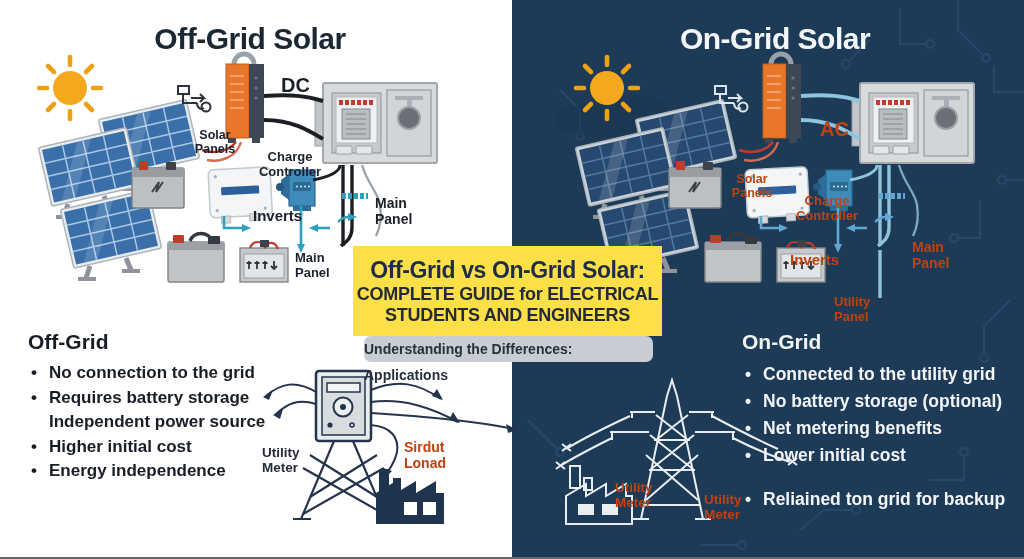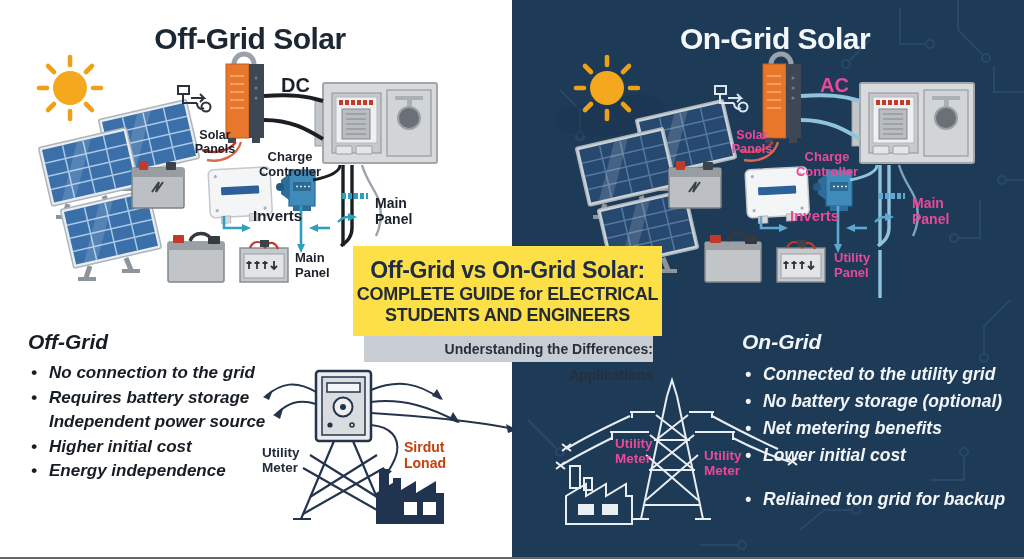--- a/index.html
+++ b/index.html
@@ -4,42 +4,42 @@
 <style>
   html,body { margin:0; padding:0; background:#666; }
   #stage {
     position:relative; width:1024px; height:557px; overflow:hidden;
     font-family:"Liberation Sans", sans-serif; background:#ffffff;
   }
   #right-bg { position:absolute; left:512px; top:0; width:512px; height:559px; background:#1d3a57; }
   svg.layer { position:absolute; left:0; top:0; }
   .lbl { position:absolute; font-weight:700; color:#1a212b; line-height:1.12; z-index:5; }
   .lbl.center { text-align:center; }
-  .lbl.white { color:#ec4899; }
+  .lbl.white { color:#c2410c;margin-top:44px; }
   .half-title { position:absolute; width:300px; text-align:center; font-size:30px; font-weight:800;
     letter-spacing:-0.5px; z-index:5; }
   .dark-title { color:#1c2734; }
   .light-title { color:#f4f7fa; }
-  .list { position:absolute; z-index:5;font-style:italic; }
+  .list { position:absolute; z-index:5; }
   .list-heading { font-size:21px; font-weight:800; margin-bottom:7px; }
   .list-item { position:relative; padding-left:21px; font-weight:700; }
   .list-item::before { content:"\2022"; position:absolute; left:3px; }
   .list-item.no-bullet::before { content:""; }
   #left-list { left:28px; top:330px; width:242px; color:#171d25; }
   #left-list .list-item { font-size:17px; line-height:24.5px; }
   #right-list { left:742px; top:330px; width:280px; color:#f2f5f8; }
   #right-list .list-item { font-size:17.5px; line-height:27px; }
   #right-list .gap { margin-top:17px; }
   #banner { position:absolute; left:353px; top:246px; width:309px; height:90px; background:#fde047;
     z-index:6; display:flex; flex-direction:column; justify-content:center; text-align:center;
     box-sizing:border-box; padding:4px 2px; }
   .banner-l1 { font-size:23px; font-weight:800; color:#1e2c47; letter-spacing:-0.4px; }
   .banner-l2 { font-size:18px; font-weight:800; color:#232b37; line-height:1.12; letter-spacing:-0.3px; }
   #banner-strip { position:absolute; left:364px; top:336px; width:289px; height:26px; background:#c8cdd4;
-    z-index:6; text-align:right; font-size:14px; font-weight:700; color:#272f3c; line-height:26px; }
+    z-index:6; text-align:left; font-size:14px; font-weight:700; color:#272f3c; line-height:26px;border-radius:7px; }
   
   .side-left  { --wire:#1b1f24; --wire2:#2f9fbe; --wireThin:#9aa3ab; --panelFace:#3b6fa9;
                 --panelFrame:#e9edf0; --panelCell:#a8c8e4; --lineart:#2b323a; }
   .side-right { --wire:#8fc3de; --wire2:#5fa8d0; --wireThin:#7ba6c4; --panelFace:#27486f;
                 --panelFrame:#c9d2d9; --panelCell:#54799f; --lineart:#dde6ee; }
 </style>
 </head>
 <body>
 
 <div id="stage">

